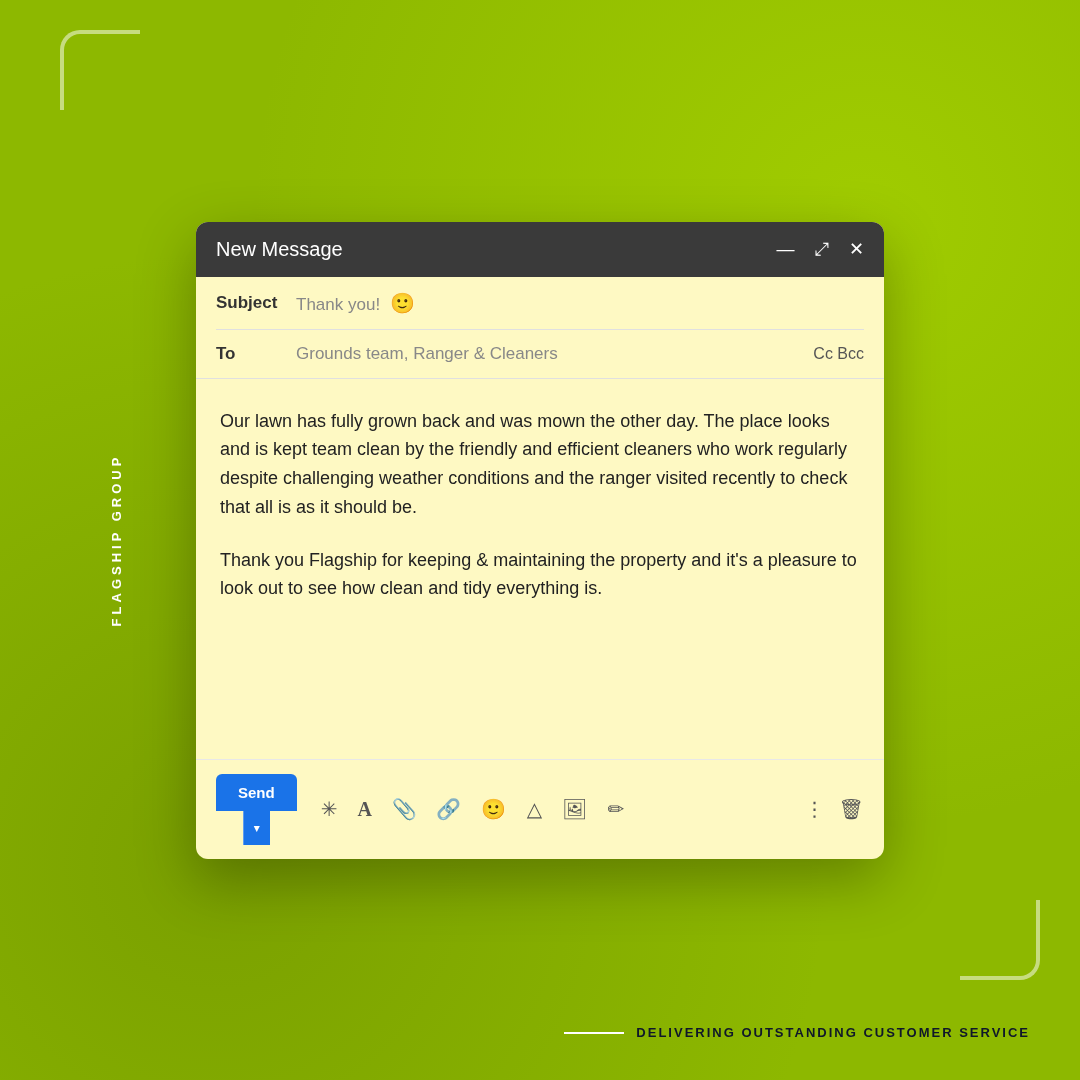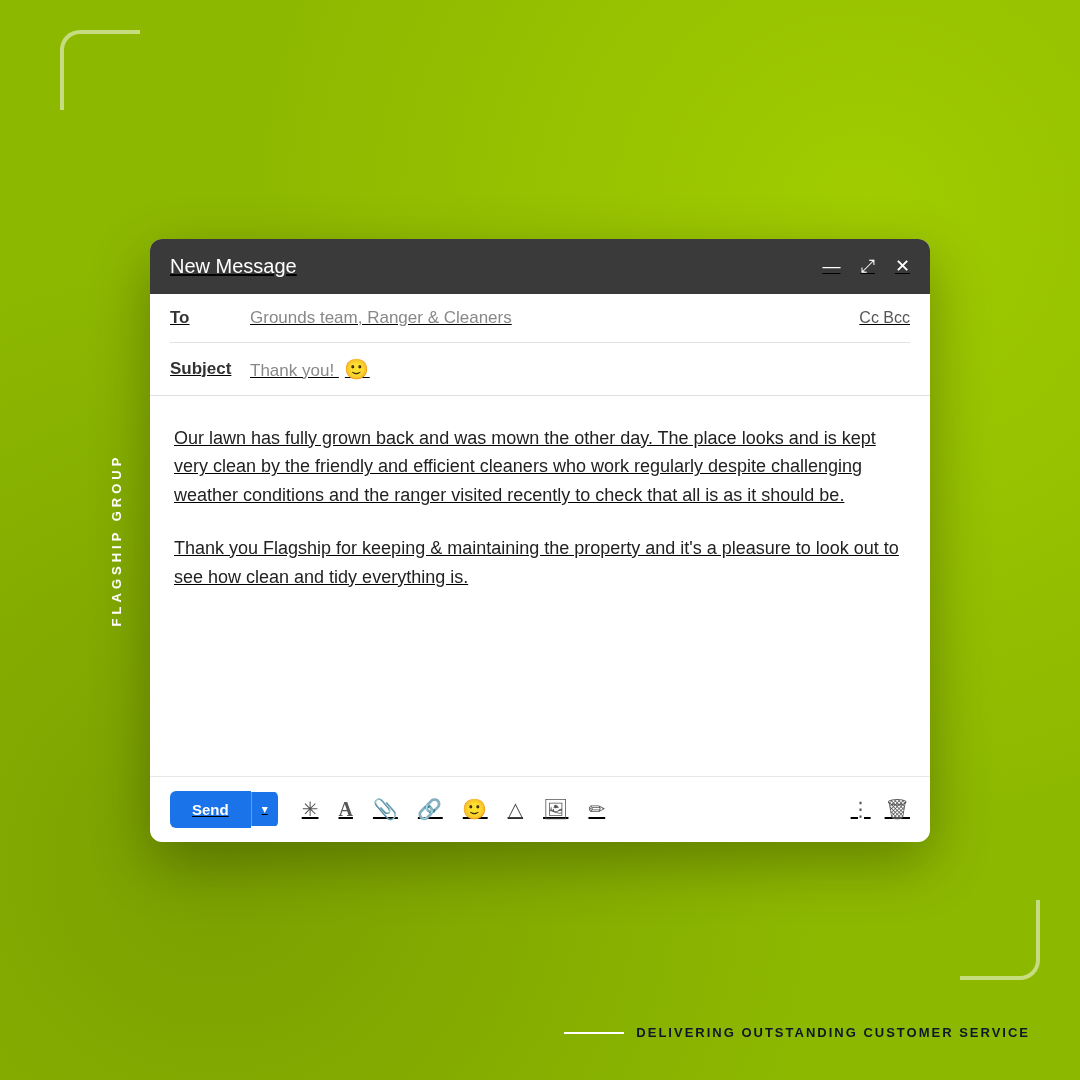--- a/index.html
+++ b/index.html
@@ -75,26 +75,25 @@
     .bottom-tagline::before {
       content: '';
       display: block;
       width: 60px;
       height: 2px;
       background: white;
     }
 
     
     .email-window {
-      width: 780px;
-      background: #ffffff;
+      width: 688px;
+      background: #fef9c3;
       border-radius: 12px;
       overflow: hidden;
       box-shadow: 0 20px 60px rgba(0,0,0,0.3);
-      text-decoration: underline;
     }
 
     
     .title-bar {
       background: #3a3a3a;
       padding: 16px 20px;
       display: flex;
       align-items: center;
       justify-content: space-between;
     }
@@ -185,20 +184,21 @@
       gap: 12px;
       border-top: 1px solid #e8e8e8;
     }
 
     .send-btn-group {
       display: flex;
       align-items: center;
       border-radius: 6px;
       overflow: hidden;
       margin-right: 8px;
+      flex-direction: column;
     }
 
     .send-btn {
       background: #1a73e8;
       color: white;
       border: none;
       padding: 10px 22px;
       font-size: 15px;
       font-weight: 600;
       cursor: pointer;
@@ -254,37 +254,37 @@
     <div class="title-bar-controls">
       <span class="title-bar-btn">—</span>
       <span class="title-bar-btn">⤢</span>
       <span class="title-bar-btn">✕</span>
     </div>
   </div>
 
   <div class="email-fields">
 
     <div class="field-row">
-      <span class="field-label">To</span>
-      <span class="field-value">Grounds team, Ranger &amp; Cleaners</span>
-      <span class="field-cc-bcc">Cc Bcc</span>
-    </div>
-
-    <div class="field-row">
       <span class="field-label">Subject</span>
       <span class="field-value">
         <span>Thank you!</span>
         <span class="subject-emoji">🙂</span>
       </span>
     </div>
 
+    <div class="field-row">
+      <span class="field-label">To</span>
+      <span class="field-value">Grounds team, Ranger &amp; Cleaners</span>
+      <span class="field-cc-bcc">Cc Bcc</span>
+    </div>
+
   </div>
 
   <div class="email-body">
-    <p>Our lawn has fully grown back and was mown the other day. The place looks and is kept very clean by the friendly and efficient cleaners who work regularly despite challenging weather conditions and the ranger visited recently to check that all is as it should be.</p>
+    <p>Our lawn has fully grown back and was mown the other day. The place looks and is kept team clean by the friendly and efficient cleaners who work regularly despite challenging weather conditions and the ranger visited recently to check that all is as it should be.</p>
     <p>Thank you Flagship for keeping &amp; maintaining the property and it's a pleasure to look out to see how clean and tidy everything is.</p>
   </div>
 
   <div class="email-toolbar">
 
     <div class="send-btn-group">
       <button class="send-btn">Send</button>
       <button class="send-dropdown">▾</button>
     </div>
 

